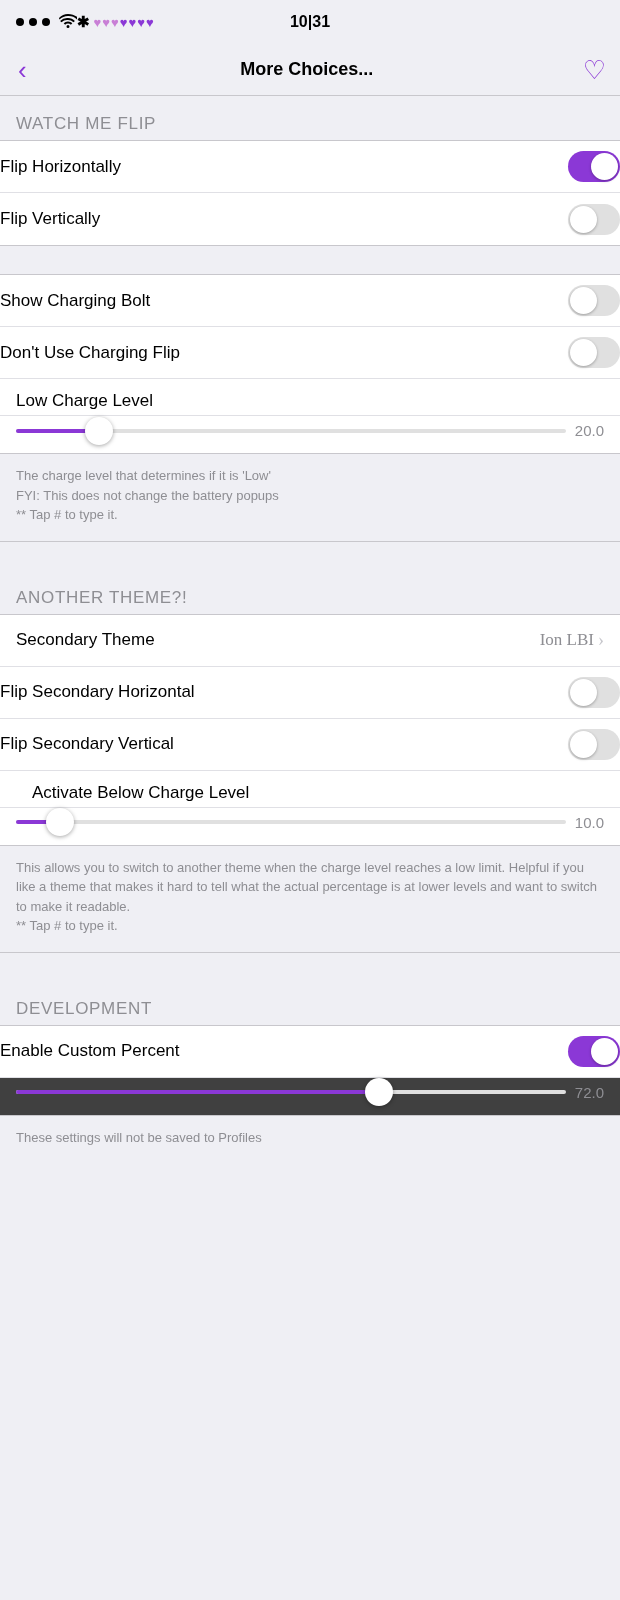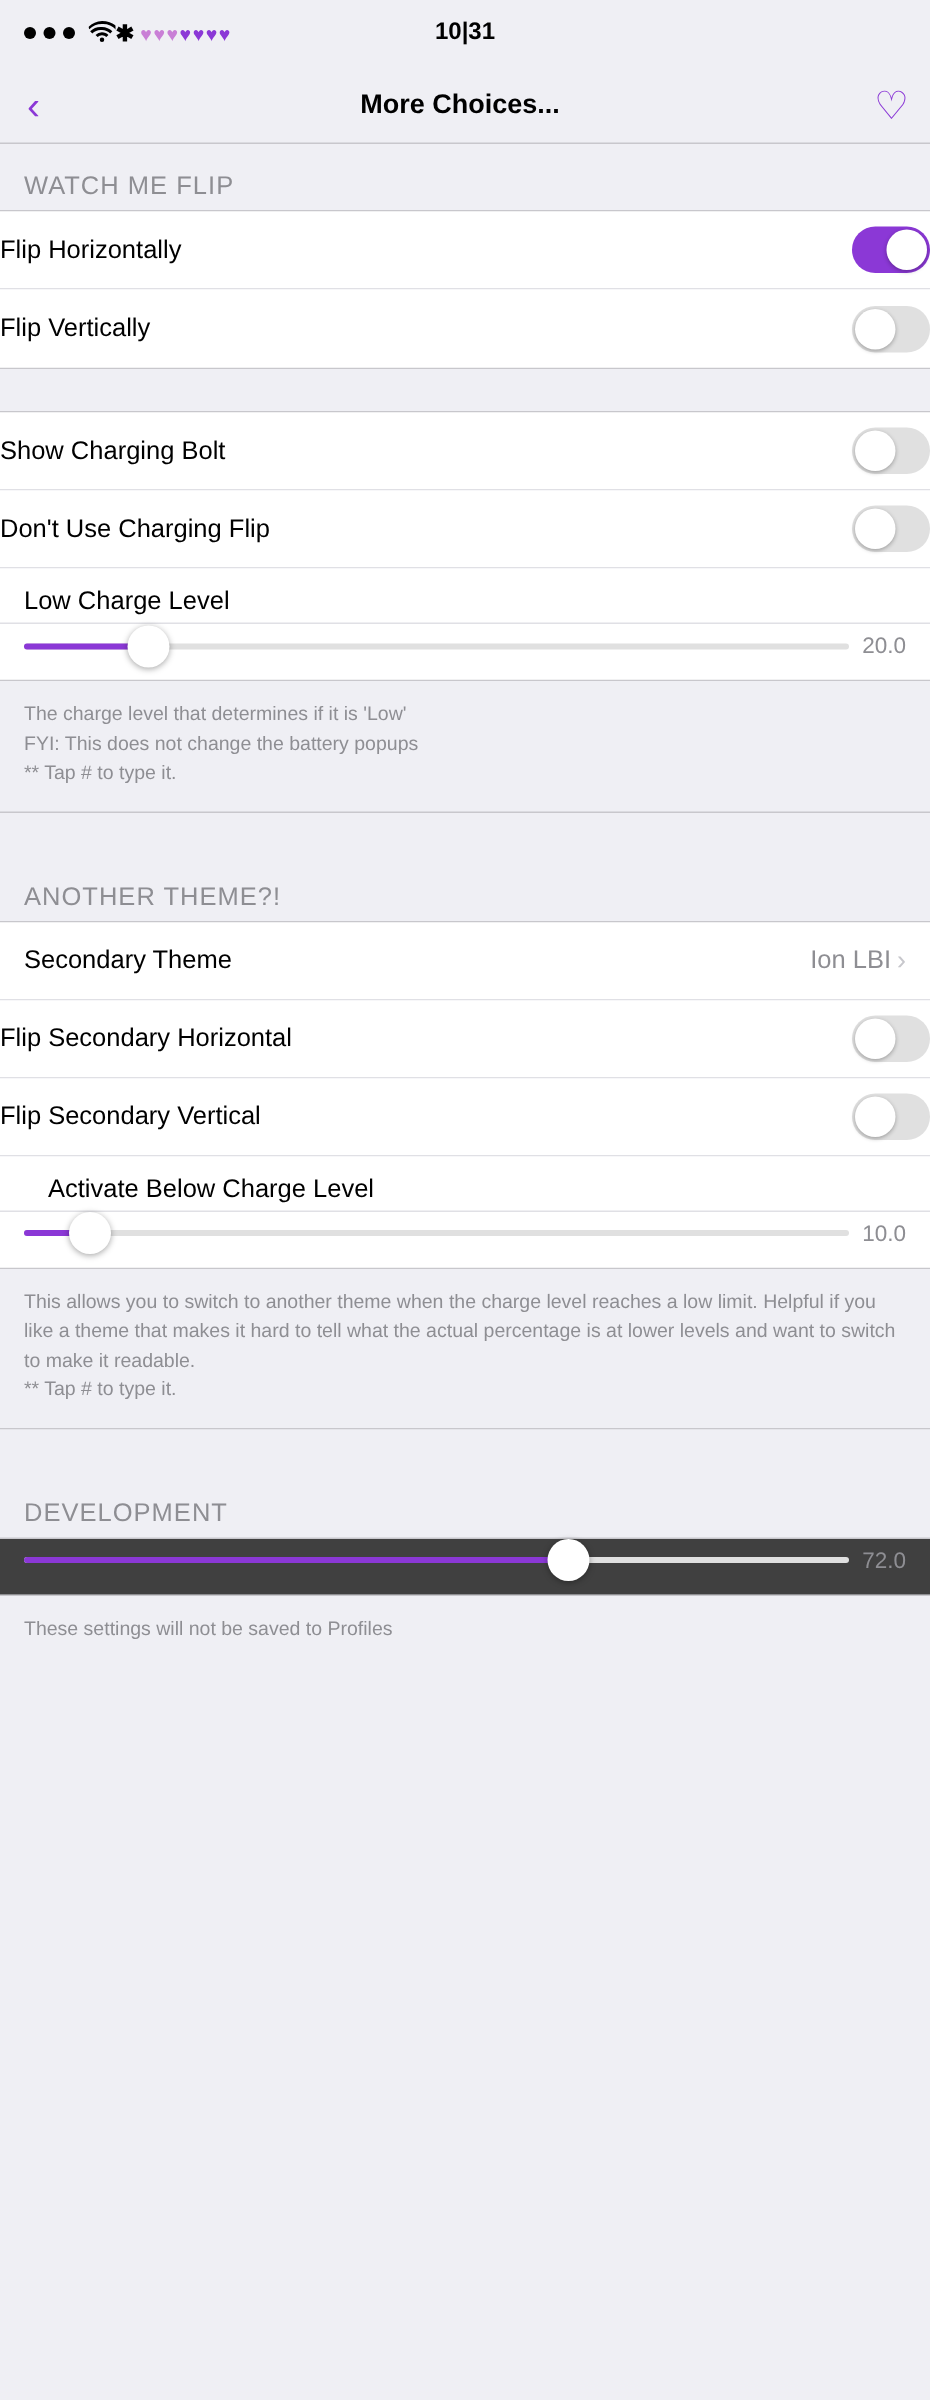--- a/index.html
+++ b/index.html
@@ -177,20 +177,21 @@
       height: 52px;
       background: #fff;
       border-bottom: 1px solid #e0e0e5;
     }
     .nav-row-right {
       display: flex;
       align-items: center;
       gap: 4px;
       color: #8e8e93;
       font-size: 17px;
+      font-family: Liberation Serif, serif;
     }
     .nav-chevron {
       color: #c7c7cc;
       font-size: 18px;
       font-weight: 300;
     }
 
     
     .spacer { height: 28px; background: #efeff4; }
 
@@ -327,20 +328,26 @@
 </div>
 
 <div class="description-box">
   <span>This allows you to switch to another theme when the charge level reaches a low limit. Helpful if you like a theme that makes it hard to tell what the actual percentage is at lower levels and want to switch to make it readable.<br>** Tap # to type it.</span>
 </div>
 
 <div class="spacer"></div>
 
 <div class="section-header">DEVELOPMENT</div>
 <div class="table-group">
+  <div class="table-row">
+    <span class="row-label">Enable Custom Percent</span>
+    <div class="toggle on">
+      <div class="toggle-thumb"></div>
+    </div>
+  </div>
 
   <div style="background:#404040; padding: 6px 16px 14px;">
     <div class="slider-wrapper">
       <div class="slider-track" style="flex:1; position:relative; height:4px;">
         <div class="slider-fill" style="width:66%;"></div>
         <div class="slider-thumb" style="left:calc(66% - 14px);"></div>
       </div>
       <span class="slider-value">72.0</span>
     </div>
   </div>

